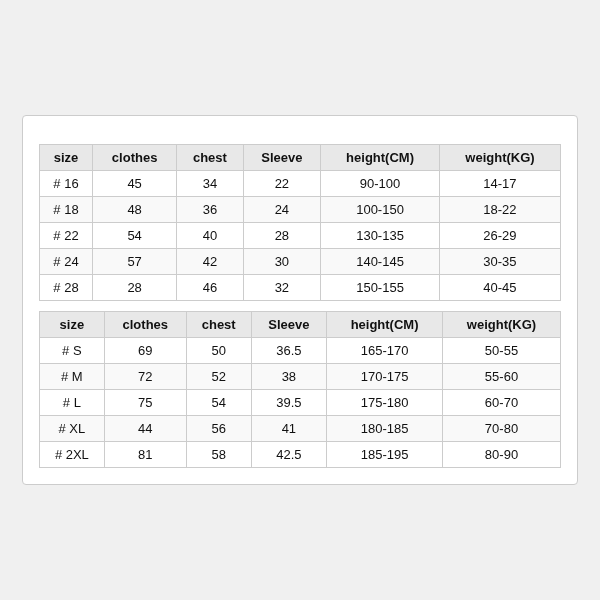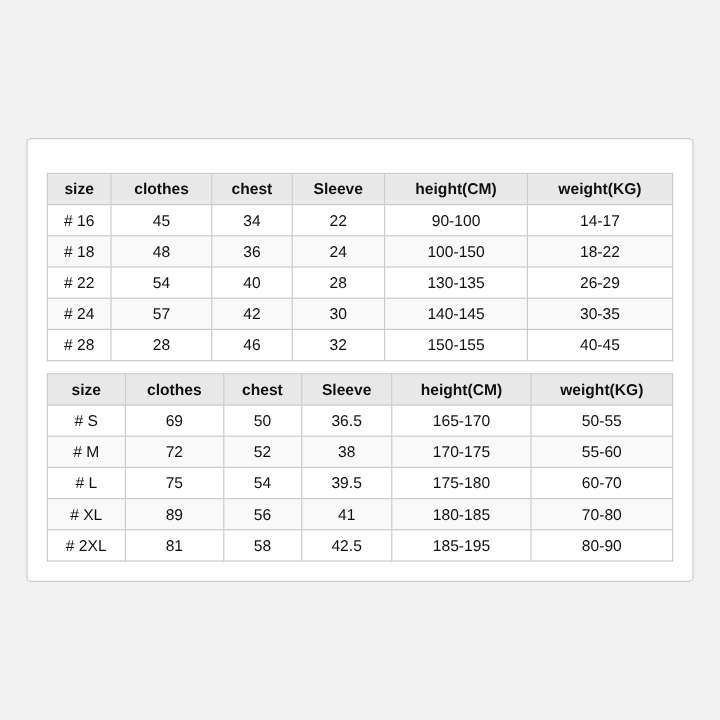--- a/index.html
+++ b/index.html
@@ -142,21 +142,21 @@
         <tr>
           <td># L</td>
           <td>75</td>
           <td>54</td>
           <td>39.5</td>
           <td>175-180</td>
           <td>60-70</td>
         </tr>
         <tr>
           <td># XL</td>
-          <td>89</td>
+          <td>44</td>
           <td>56</td>
           <td>41</td>
           <td>180-185</td>
           <td>70-80</td>
         </tr>
         <tr>
           <td># 2XL</td>
           <td>81</td>
           <td>58</td>
           <td>42.5</td>

